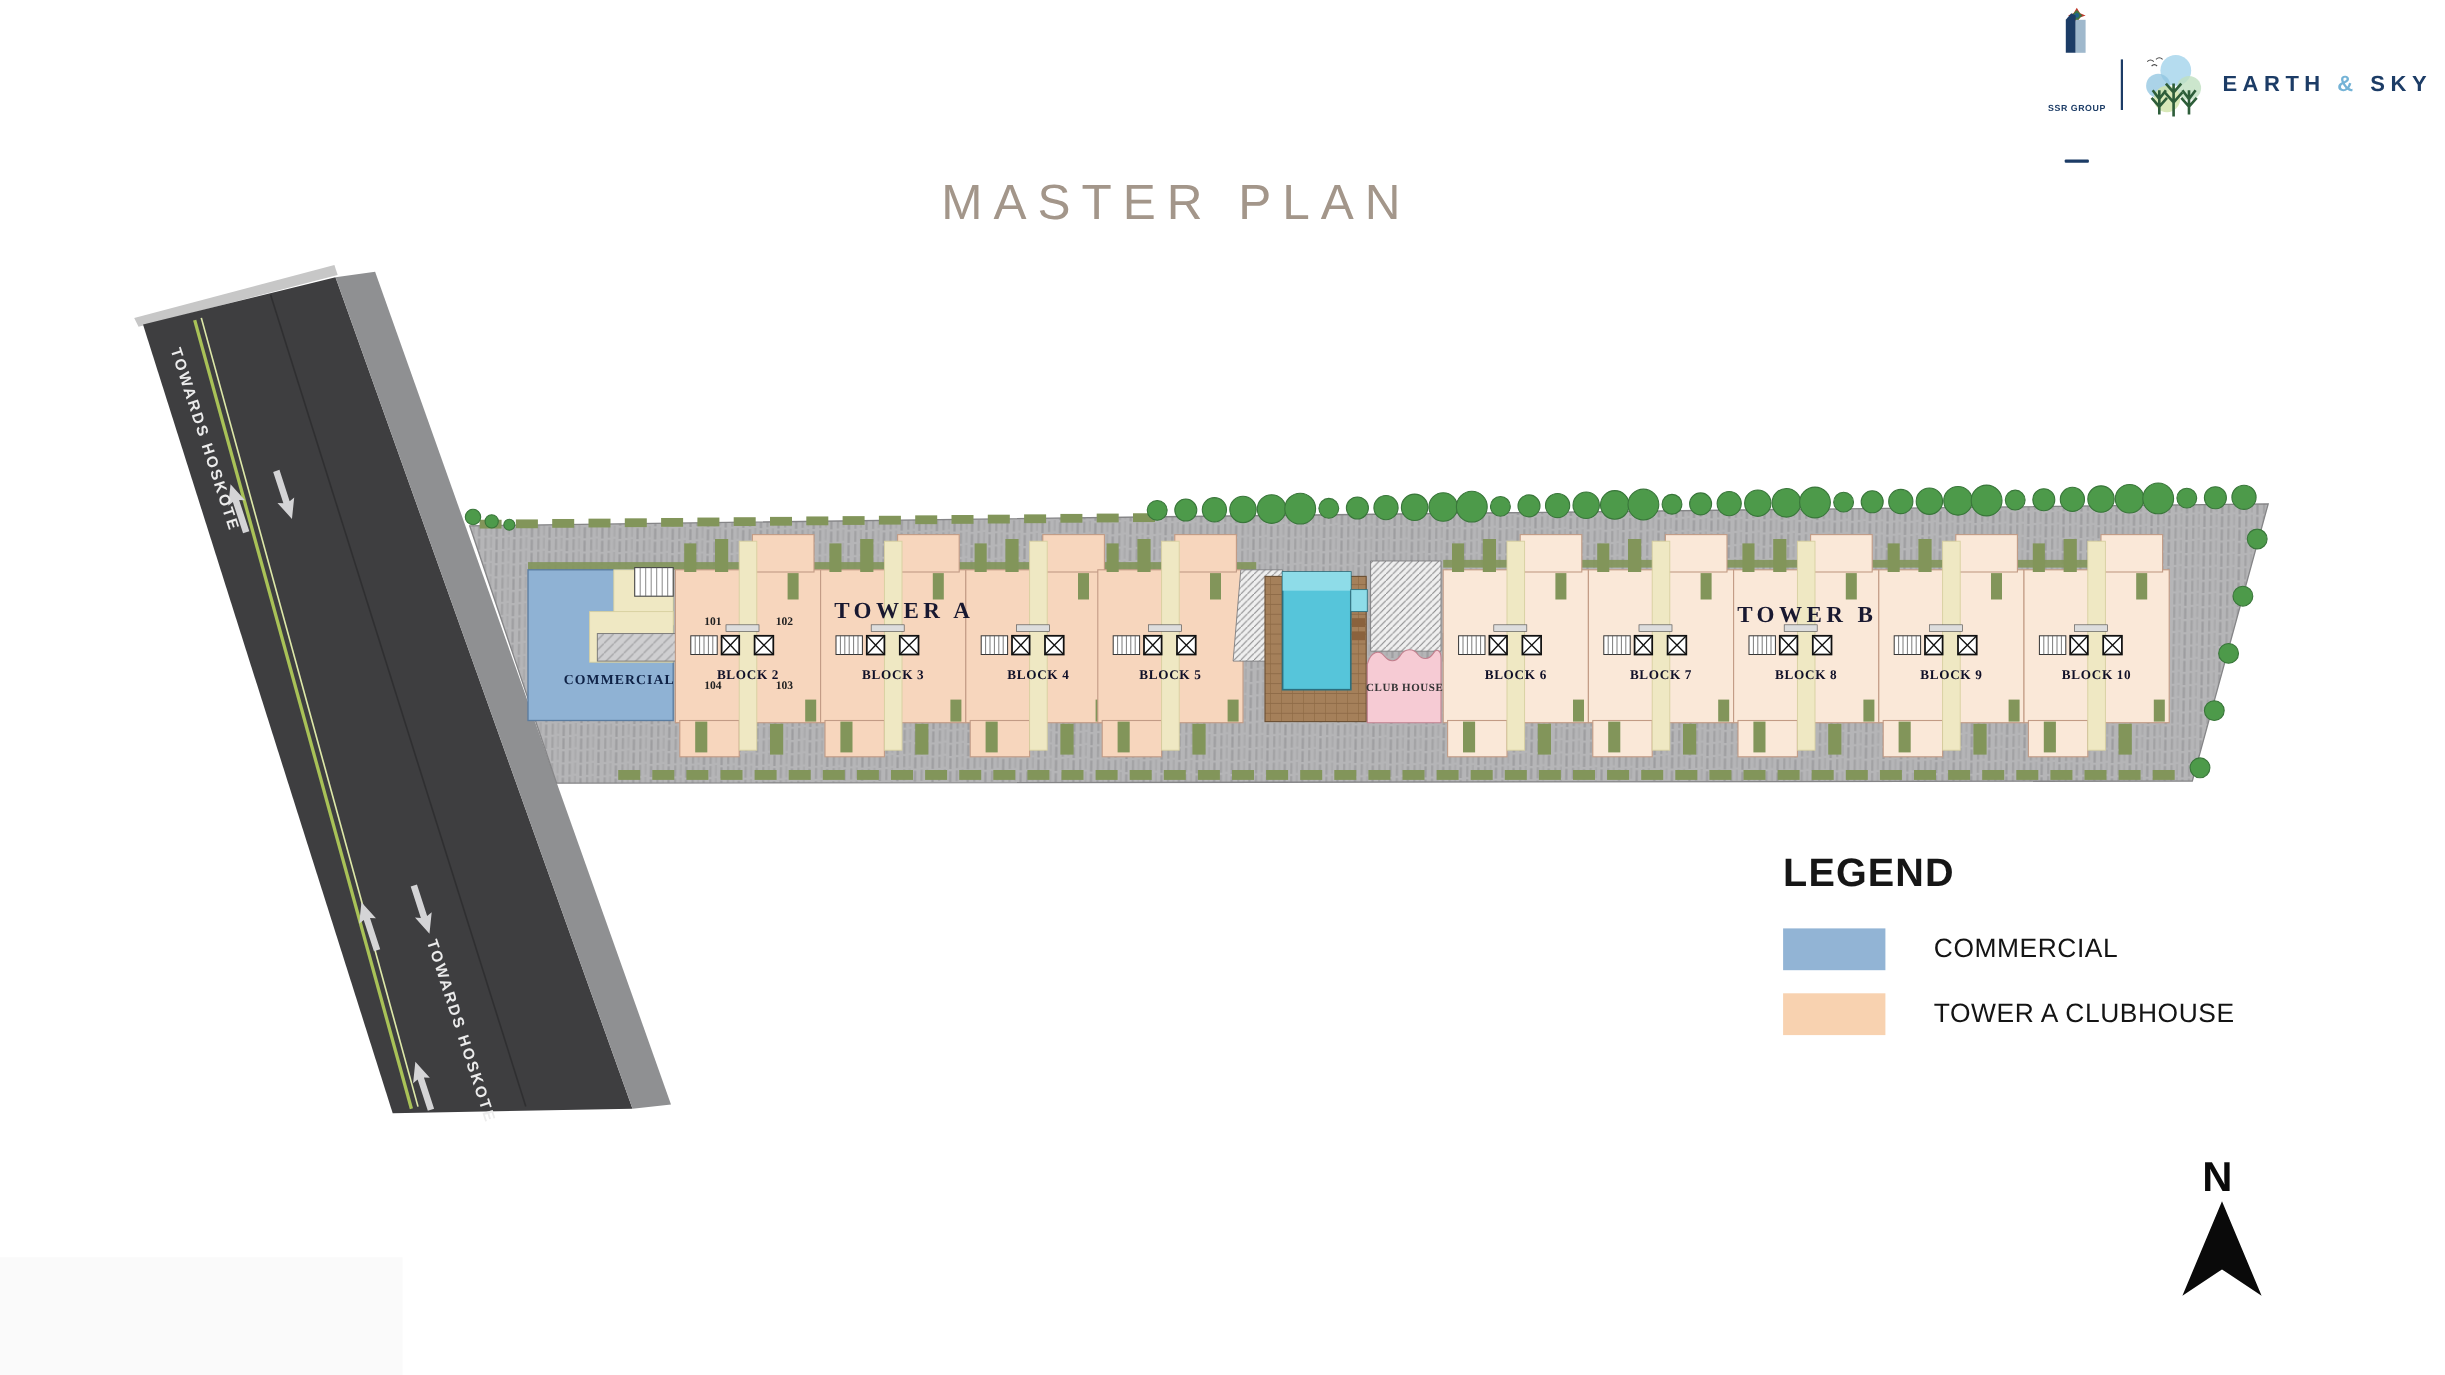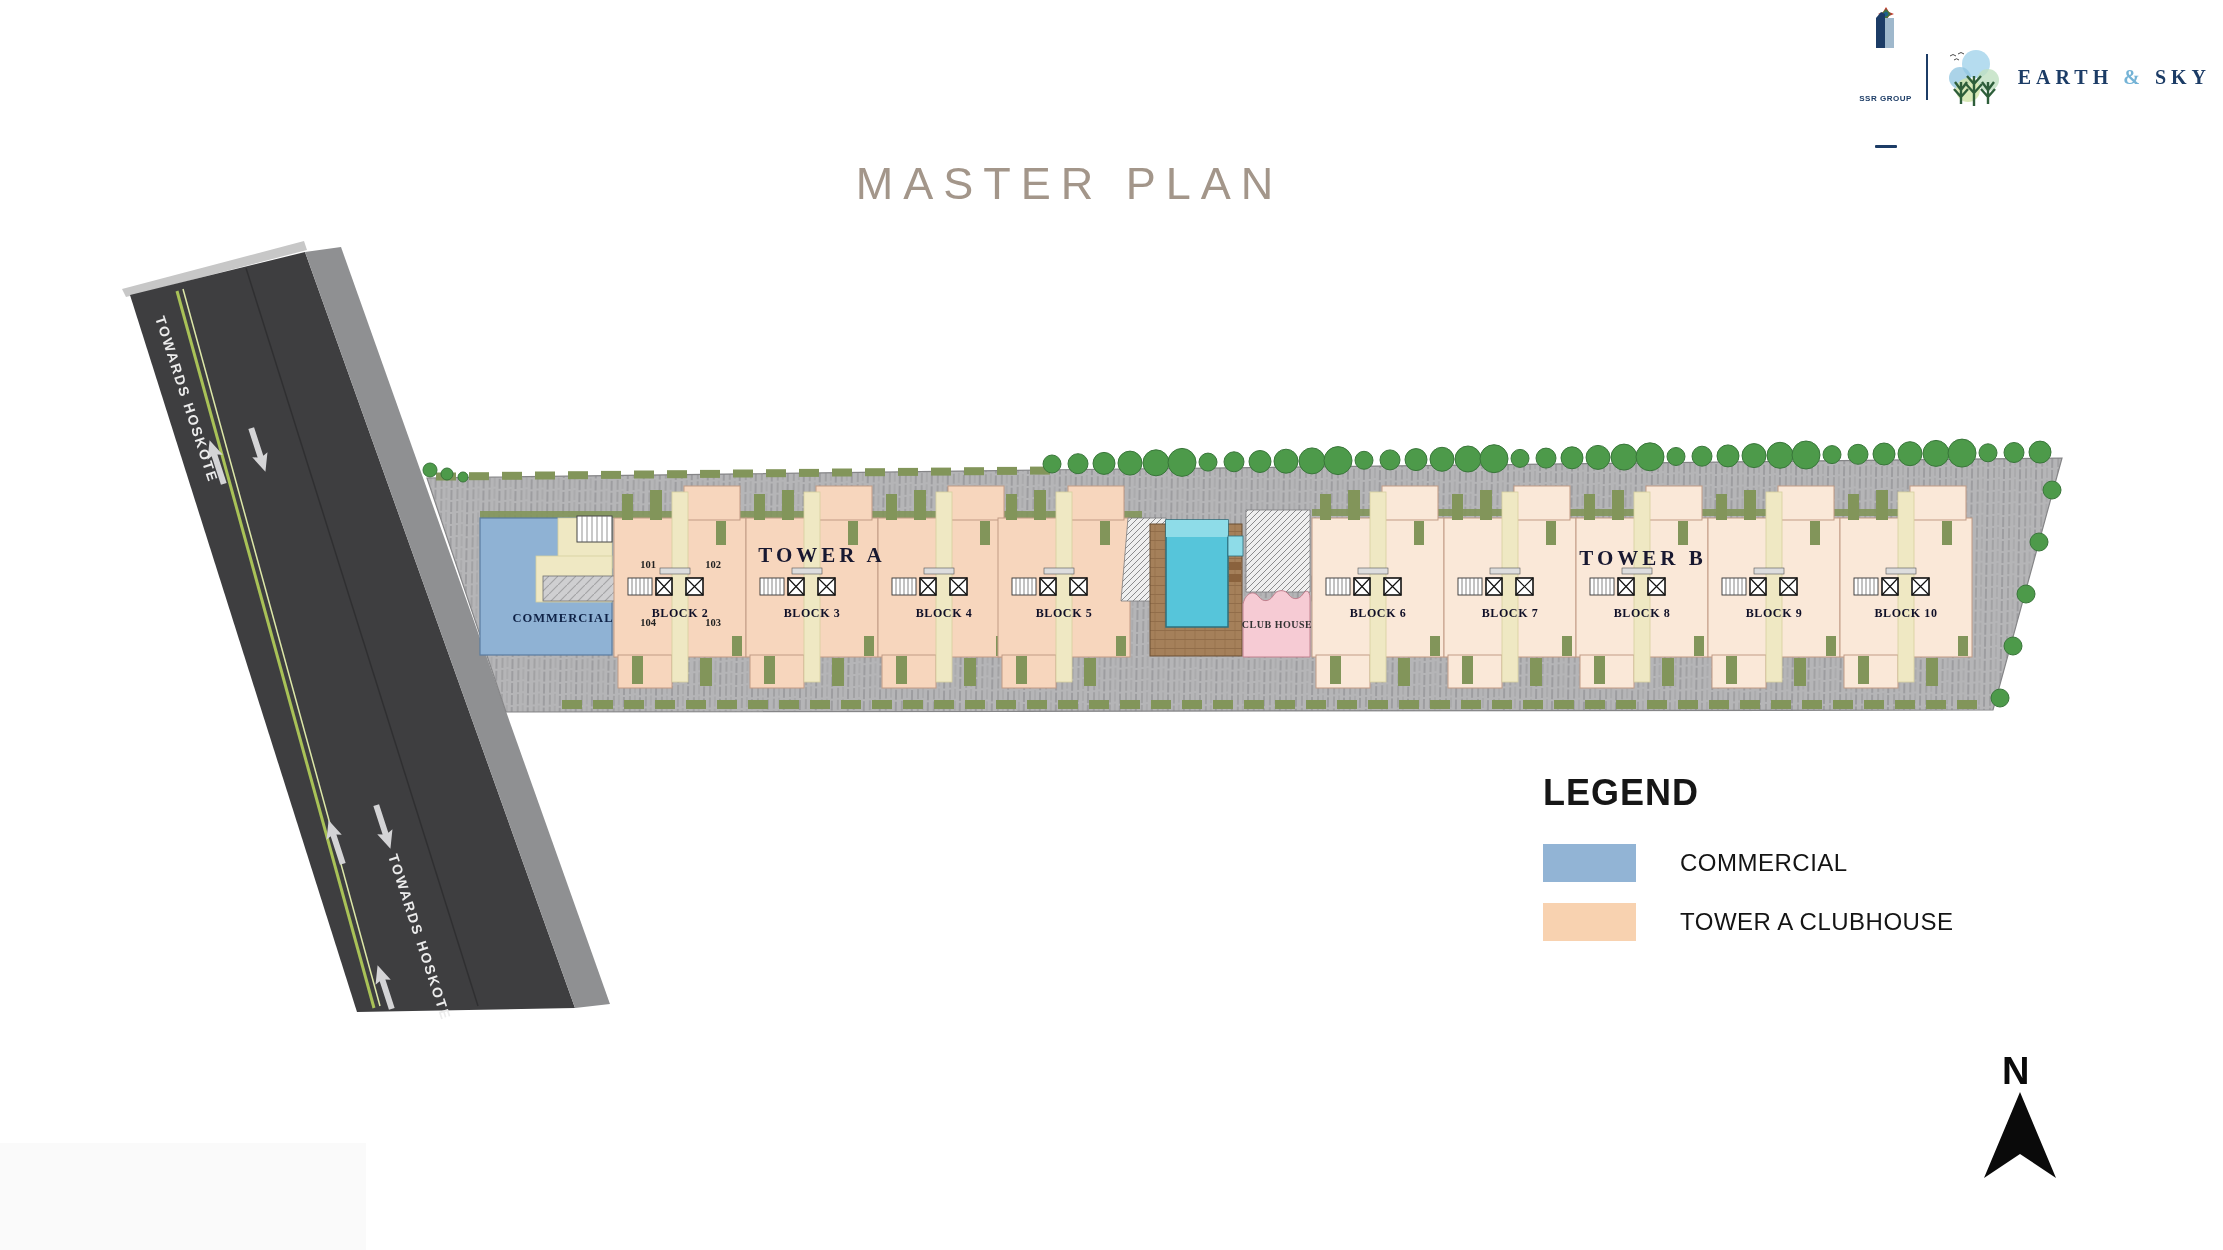--- a/index.html
+++ b/index.html
@@ -5,30 +5,30 @@
   html,body{margin:0;padding:0;background:#fff;}
   .stage{position:relative;width:2223px;height:1250px;background:#fff;overflow:hidden;
          font-family:"Liberation Sans",sans-serif;}
 
   
   .brand{position:absolute;top:6px;right:12px;display:flex;align-items:center;gap:14px;}
   .brand .divider{width:2px;height:46px;background:var(--c-brand_navy,#1c3c66);}
   .ssr-logo{display:flex;flex-direction:column;align-items:center;gap:40px;}
   .ssr-name{font-size:8px;font-weight:bold;color:var(--c-brand_navy,#1c3c66);letter-spacing:.5px;margin-top:-2px;}
   .ssr-tagbar{width:22px;height:3px;background:var(--c-brand_navy,#1c3c66);margin-top:2px;border-radius:1px;}
-  .wordmark{font-family:Liberation Serif, serif;font-weight:bold;font-size:20px;
+  .wordmark{font-family:Liberation Sans, sans-serif;font-weight:bold;font-size:20px;
             letter-spacing:5px;color:var(--c-brand_navy,#1c3c66);}
   .wordmark .amp{color:var(--c-brand_blue,#74b3d6);}
 
   
   .page-title{position:absolute;top:158px;left:0;width:2139px;text-align:center;
               font-size:45px;font-weight:500;letter-spacing:10px;color:var(--c-title,#a3968a);}
 
   
-  .legend{position:absolute;left:1543px;top:772px;width:480px;}
+  .legend{position:absolute;left:1621px;top:772px;width:480px;}
   .legend-title{font-size:36px;font-weight:bold;color:#161616;letter-spacing:1px;margin-bottom:30px;}
   .legend-item{display:flex;align-items:center;margin-bottom:21px;}
   .legend-swatch{width:93px;height:38px;margin-right:44px;flex:none;}
   .legend-label{font-size:24px;color:#141414;letter-spacing:.5px;}
 
   
   .compass{position:absolute;left:1980px;top:1052px;width:84px;text-align:left;}
   .compass-n{font-size:38px;font-weight:800;color:#0a0a0a;margin-left:22px;line-height:1;}
 
   

